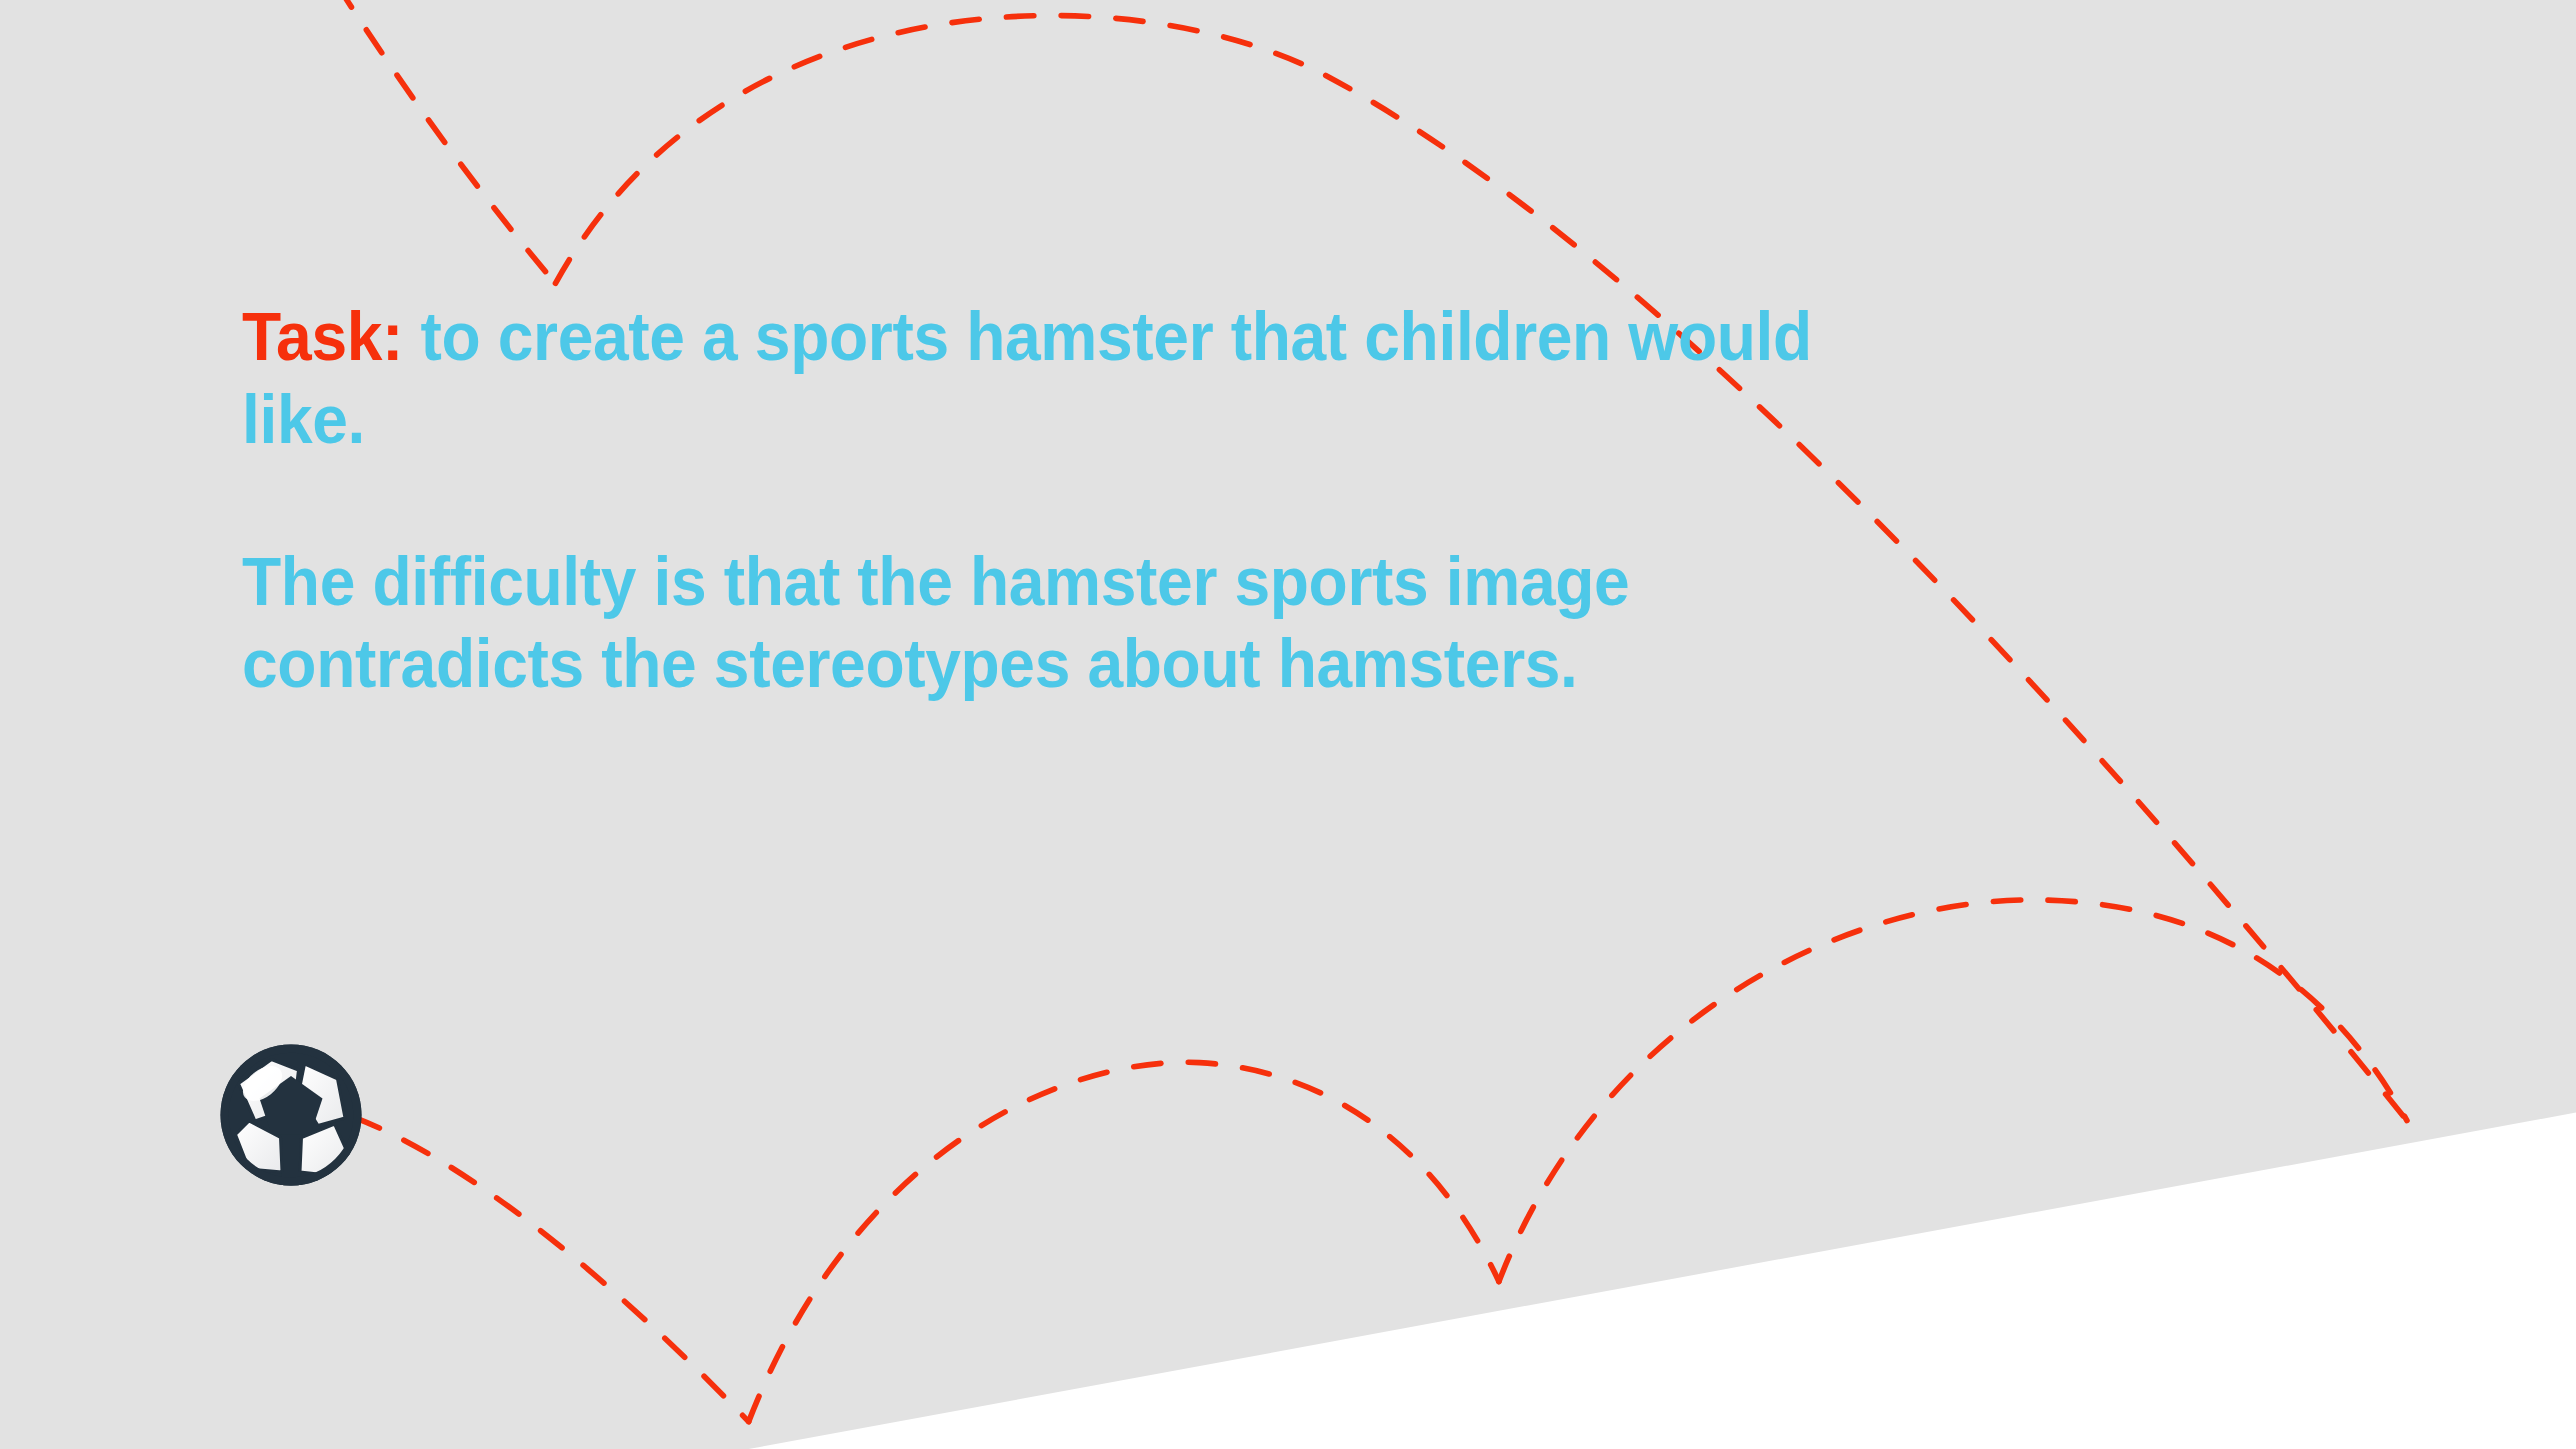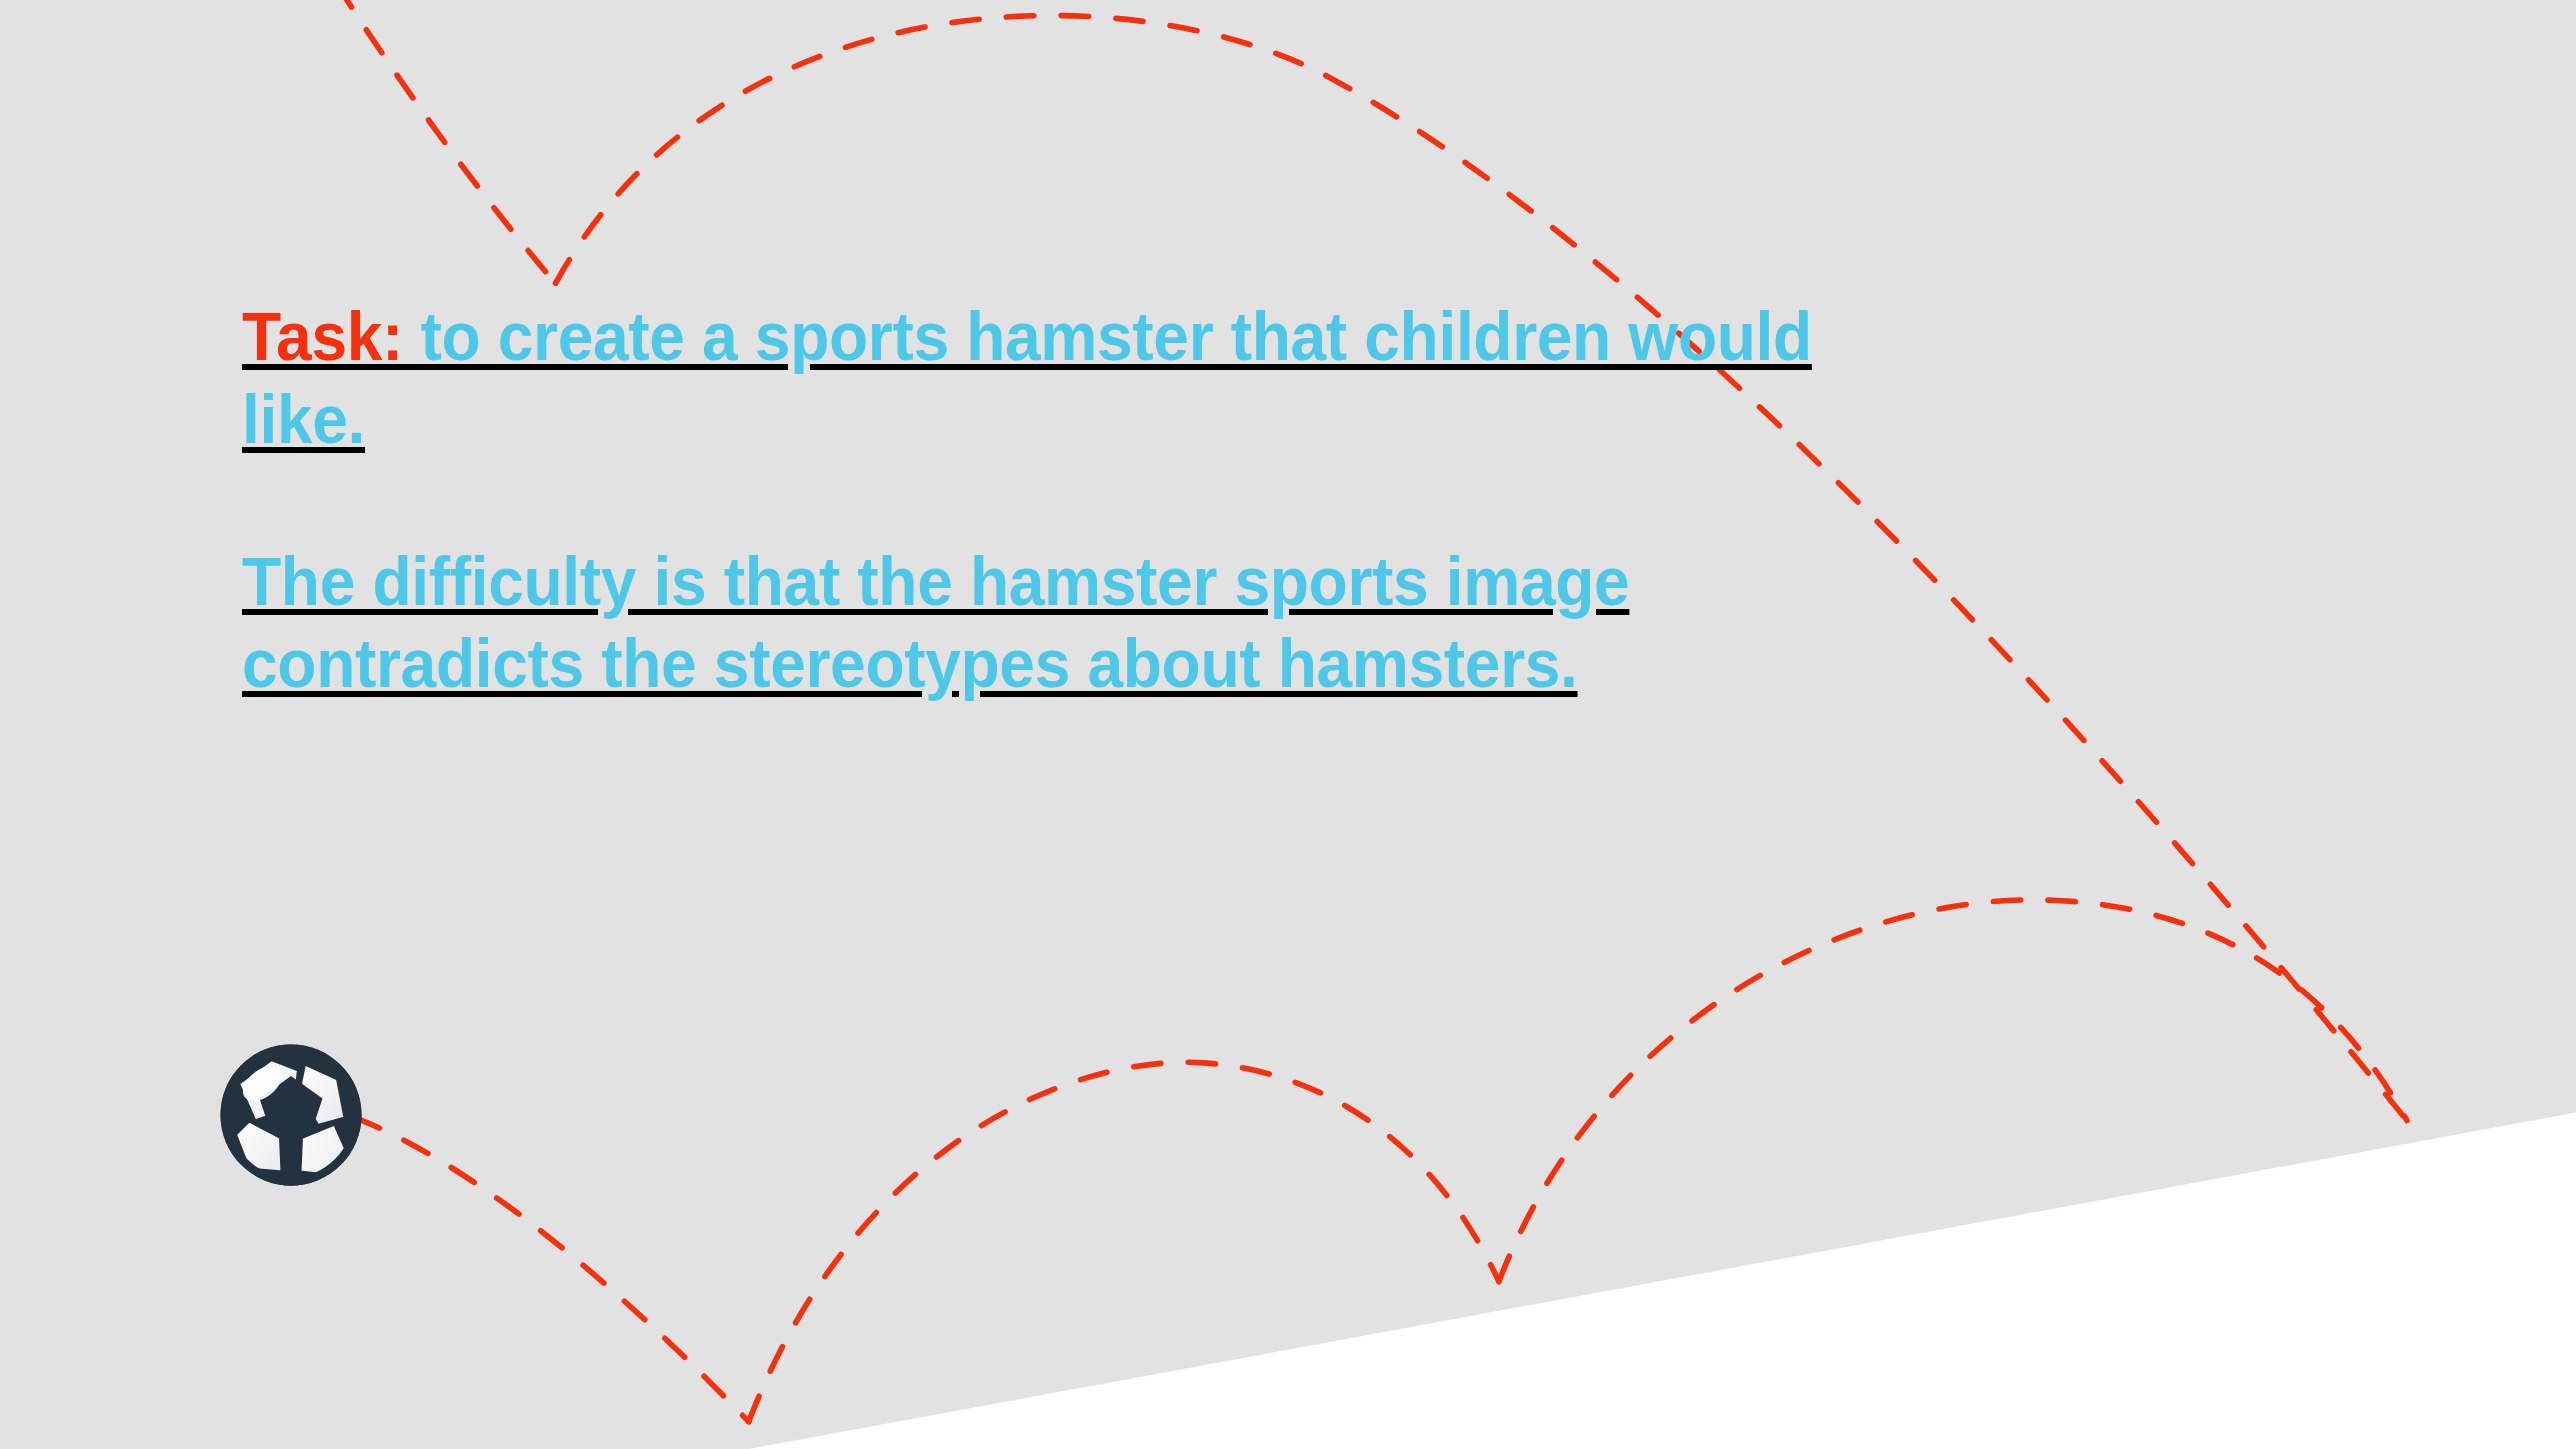--- a/index.html
+++ b/index.html
@@ -31,21 +31,20 @@
   #bg-layer { z-index: 1; }
   #trajectory-layer { z-index: 2; pointer-events: none; }
 
   
   #text-block {
     position: absolute;
     left: 242px;
     top: 296px;
     width: 1691px;
     z-index: 4;
-    text-decoration: underline;
   }
 
   .para {
     font-family: "Liberation Sans Narrow", "Liberation Sans", sans-serif;
     font-weight: bold;
     font-size: 69px;
     line-height: 1.20;
     letter-spacing: -0.4px;
     color: #4dc8e8;
     -webkit-font-smoothing: antialiased;

